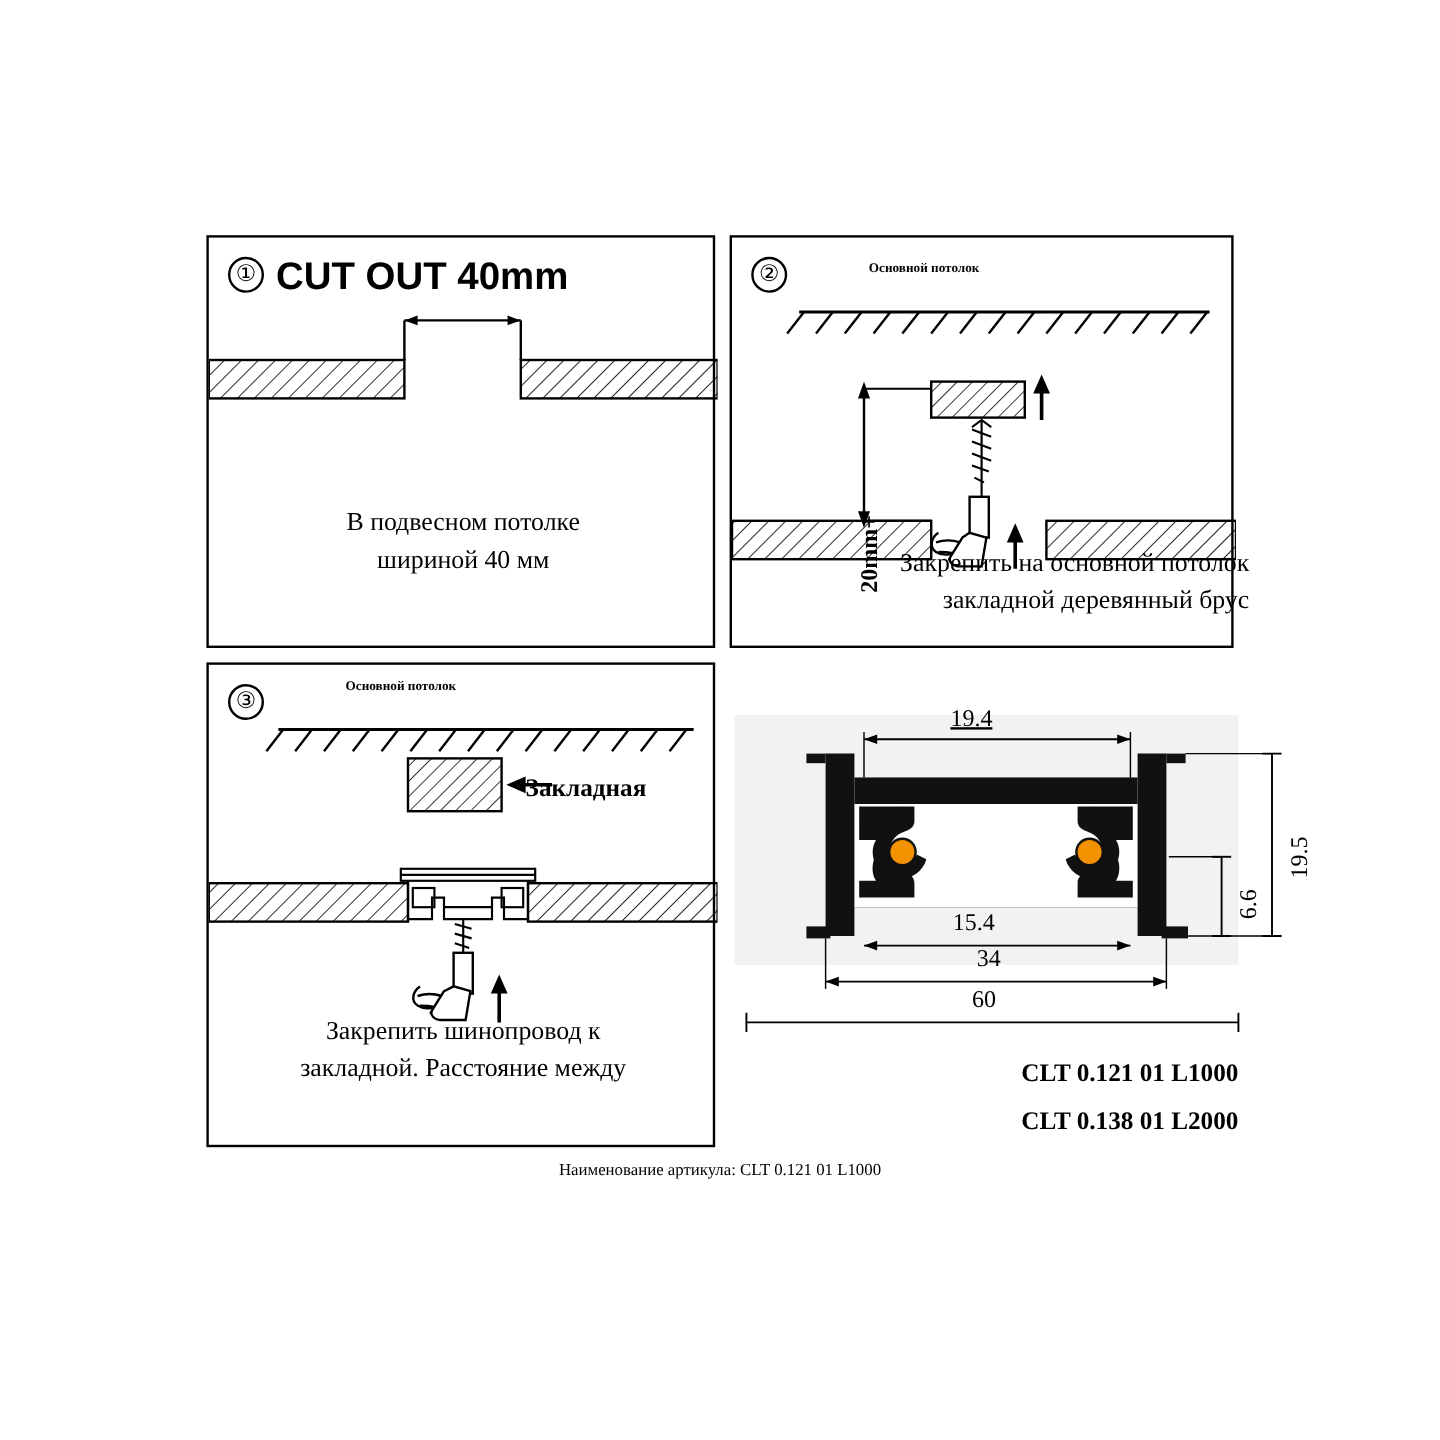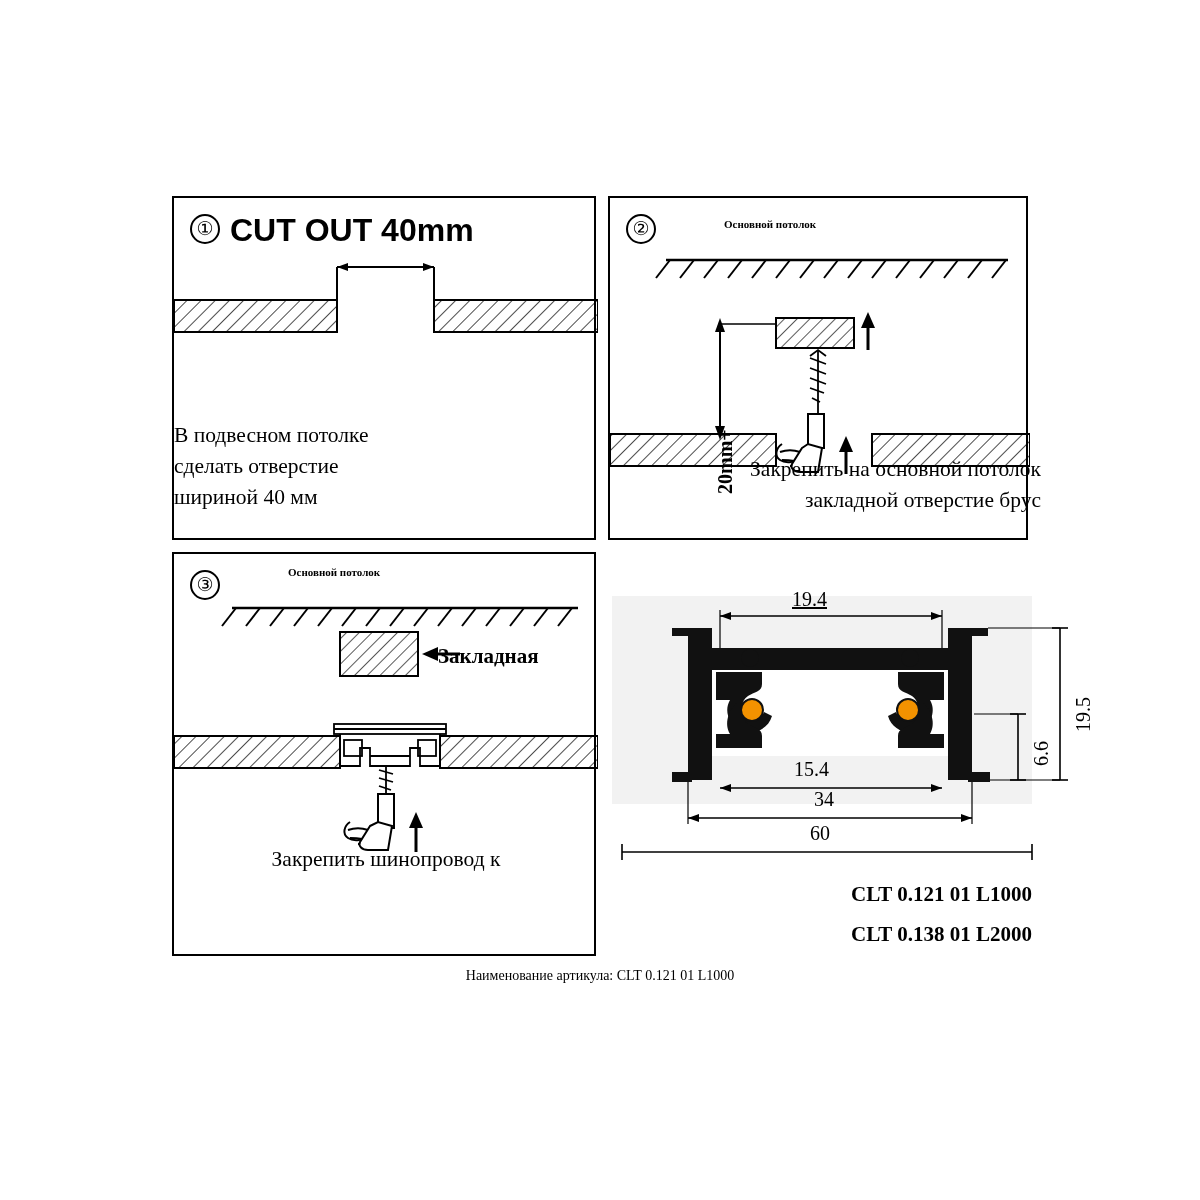--- a/index.html
+++ b/index.html
@@ -38,21 +38,21 @@
     border-radius: 50%;
     box-sizing: border-box;
     font-size: 19px;
     line-height: 26px;
     text-align: center;
     font-family: "Liberation Serif", serif;
   }
 
   .cap {
     position: absolute;
-    text-align: left;
+    text-align: center;
     font-size: 21.5px;
     line-height: 31px;
     font-family: "Liberation Serif", serif;
   }
 
   .small-lbl {
     position: absolute;
     font-size: 11px;
     font-weight: bold;
     font-family: "Liberation Serif", serif;
@@ -132,21 +132,20 @@
       <line x1="163" y1="25" x2="163" y2="58" stroke="#000" stroke-width="2"></line>
       <line x1="260" y1="25" x2="260" y2="58" stroke="#000" stroke-width="2"></line>
 
       <rect x="0" y="58" width="163" height="32" fill="url(#hatch45)" stroke="#000" stroke-width="2"></rect>
 
       <rect x="260" y="58" width="164" height="32" fill="url(#hatch45)" stroke="#000" stroke-width="2"></rect>
     </svg>
 
     <div class="cap" style="left:0; top:222px; width:424px;">
       <div>В подвесном потолке</div>
-      <div>сделать отверстие</div>
       <div>шириной 40 мм</div>
     </div>
   </div>
 
   <div class="panel" id="panel-2">
     <div class="step-num" style="left:16px; top:16px;">②</div>
 
     <div class="small-lbl" style="left:114px; top:20px;">Основной потолок</div>
 
     <svg width="420" height="250" style="position:absolute; left:0; top:40px;">
@@ -204,21 +203,21 @@
       </g>
 
       <line x1="236" y1="236" x2="236" y2="206" stroke="#000" stroke-width="3"></line>
       <path d="M236,198 L229,214 L243,214 Z" fill="#000"></path>
     </svg>
 
     <div class="bold-lbl vert" style="left:104px; top:296px; font-size:20px;">20mm+</div>
 
     <div class="cap" style="left:11px; top:256px; width:420px; text-align:right;">
       <div>Закрепить на основной потолок</div>
-      <div>закладной отверстие брус</div>
+      <div>закладной деревянный брус</div>
     </div>
   </div>
 
   <div class="panel" id="panel-3">
     <div class="step-num" style="left:16px; top:16px;">③</div>
 
     <div class="small-lbl" style="left:114px; top:12px;">Основной потолок</div>
 
     <svg width="424" height="290" style="position:absolute; left:0; top:34px;">
 
@@ -277,20 +276,21 @@
       </g>
 
       <line x1="242" y1="264" x2="242" y2="232" stroke="#000" stroke-width="3"></line>
       <path d="M242,224 L235,240 L249,240 Z" fill="#000"></path>
     </svg>
 
     <div class="bold-lbl" style="left:264px; top:90px;">Закладная</div>
 
     <div class="cap" style="left:0; top:290px; width:424px; text-align:center;">
       <div>Закрепить шинопровод к</div>
+      <div>закладной. Расстояние между</div>
     </div>
   </div>
 
   <div style="position:absolute; left:612px; top:580px; width:480px; height:380px;">
     <svg width="480" height="300" style="position:absolute; left:0; top:0;">
 
       <rect x="0" y="16" width="420" height="208" fill="#f2f2f2"></rect>
 
       <path d="M76,48 L76,200 L100,200 L100,176 L336,176 L336,200 L360,200 L360,48 L336,48 L336,68 L100,68 L100,48 Z" fill="#111"></path>
 

